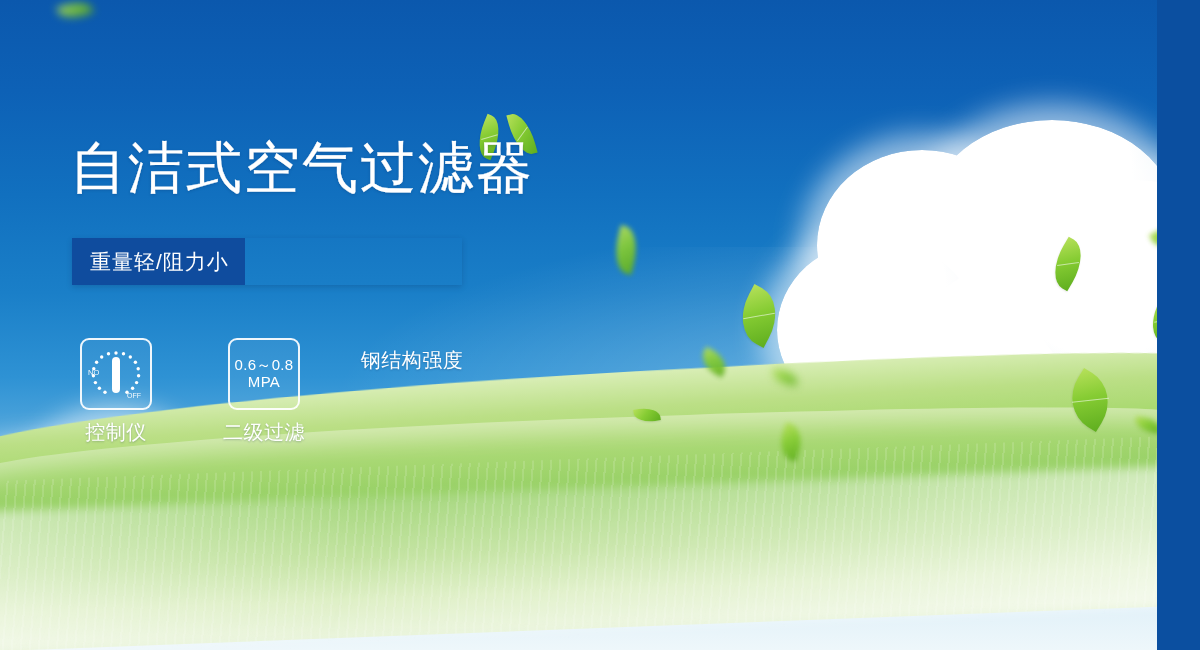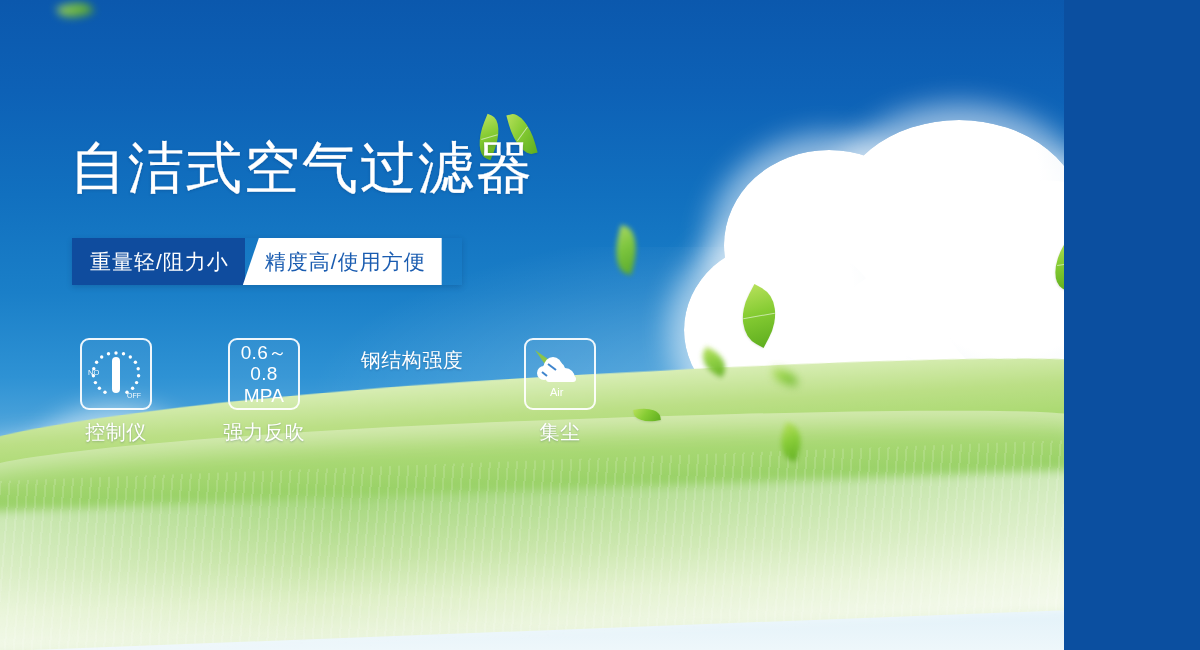--- a/index.html
+++ b/index.html
@@ -3,21 +3,21 @@
 <meta charset="utf-8">
 <title>自洁式空气过滤器</title>
 <style>
   html,body{margin:0;padding:0;}
   body{
     font-family:"Liberation Sans","DejaVu Sans",sans-serif;
     background:#0b4fa0;
   }
   #banner{
     position:relative;
-    width:1064px;height:650px;
+    width:1157px;height:650px;
     overflow:hidden;
     background:#0e63b9;
   }
 
   
   .sky{
     position:absolute;inset:0;
     background:
       linear-gradient(to bottom,
         #0b58ad 0%,
@@ -189,21 +189,21 @@
     border:2px solid rgba(255,255,255,.92);
     border-radius:9px;
     background:rgba(255,255,255,.06);
     display:flex;flex-direction:column;
     align-items:center;justify-content:center;
     color:#ffffff;
     box-sizing:border-box;
     overflow:hidden;
   }
   .fbox .txt{
-    font-size:19px;line-height:1.12;text-align:center;
+    font-size:15px;line-height:1.12;text-align:center;
     letter-spacing:.3px;color:#fff;font-weight:400;
   }
   .flabel{
     margin-top:9px;font-size:20px;color:#ffffff;
     letter-spacing:.5px;text-shadow:0 1px 2px rgba(0,30,80,.25);
     white-space:nowrap;
   }
   .fbox svg{display:block;}
 </style>
 </head>
@@ -271,21 +271,20 @@
   <div class="leaf" style="left:1068px;top:376px;width:44px;height:48px;transform:rotate(32deg);">
       <i class="vein"></i>
     </div>
   <div class="leaf blur1" style="left:1135px;top:418px;width:26px;height:14px;transform:rotate(8deg);"></div>
   <div class="leaf blur1" style="left:780px;top:425px;width:22px;height:34px;transform:rotate(20deg);"></div>
 
   <div class="title">自洁式空气过滤器</div>
 
   <div class="subbar">
     <div class="sub-left">重量轻/阻力小</div>
-    <div class="sub-right">精度高/使用方便</div>
   </div>
 
   <div class="features">
 
     <div class="feature">
       <div class="fbox">
         <svg width="62" height="58" viewBox="0 0 62 58" aria-hidden="true">
           <g fill="#ffffff">
             <circle cx="31" cy="8" r="1.7"></circle>
               <circle cx="38.5" cy="8.8" r="1.7"></circle>
@@ -311,45 +310,26 @@
         </svg>
       </div>
       <div class="flabel">控制仪</div>
     </div>
 
     <div class="feature">
       <div class="fbox">
         <div class="txt">0.6～0.8</div>
         <div class="txt">MPA</div>
       </div>
-      <div class="flabel">强力反吹</div>
+      <div class="flabel">二级过滤</div>
     </div>
 
 
     <div class="feature">
       <div class="flabel">钢结构强度</div>
     </div>
 
-    <div class="feature">
-      <div class="fbox">
-        <svg width="62" height="60" viewBox="0 0 62 60" aria-hidden="true">
-          <path d="M6 6 L26 20 L20 26 Z" fill="#8ec63f" opacity=".95"></path>
-          <g fill="#ffffff">
-            <circle cx="15" cy="29" r="7"></circle>
-            <circle cx="24" cy="22" r="9"></circle>
-            <path d="M24 38 a11 11 0 0 1 0 -22 a13 13 0 0 1 12 8 a10 10 0 0 1 10 10 a7 7 0 0 1 -7 4 Z"></path>
-            <rect x="17" y="32" width="30" height="6" rx="3"></rect>
-          </g>
-          <g stroke="#2a78c8" stroke-width="2" fill="none" opacity=".9">
-            <line x1="19" y1="20" x2="27" y2="26"></line>
-            <line x1="13" y1="28" x2="18" y2="32"></line>
-          </g>
-          <text x="21" y="52" font-family="Liberation Sans, sans-serif" font-size="11" fill="#ffffff">Air</text>
-        </svg>
-      </div>
-      <div class="flabel">集尘</div>
-    </div>
 
   </div>
 
   <div class="leaf" style="left:634px;top:408px;width:26px;height:14px;transform:rotate(-8deg);"></div>
 
 </div>
 
 </body></html>

